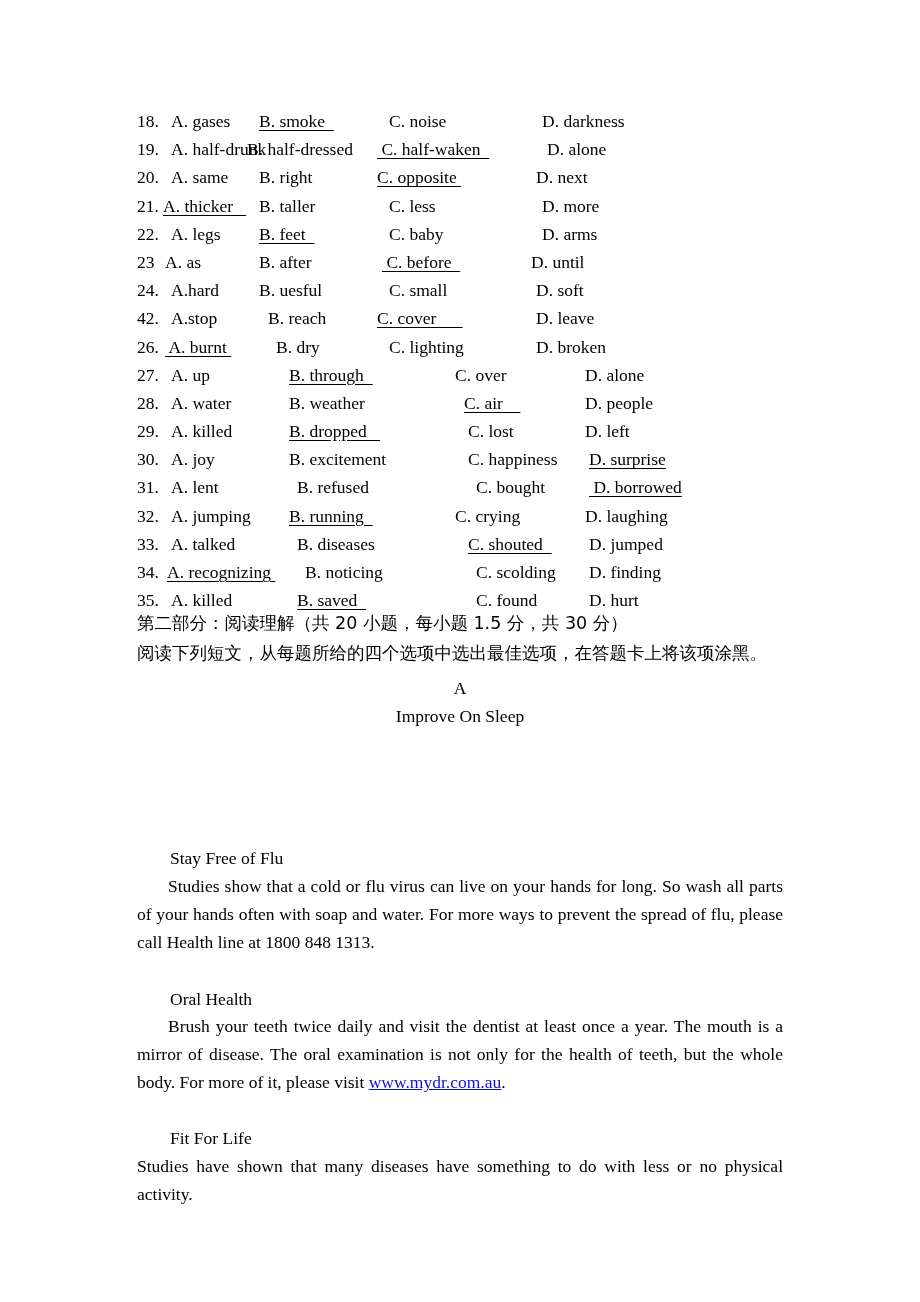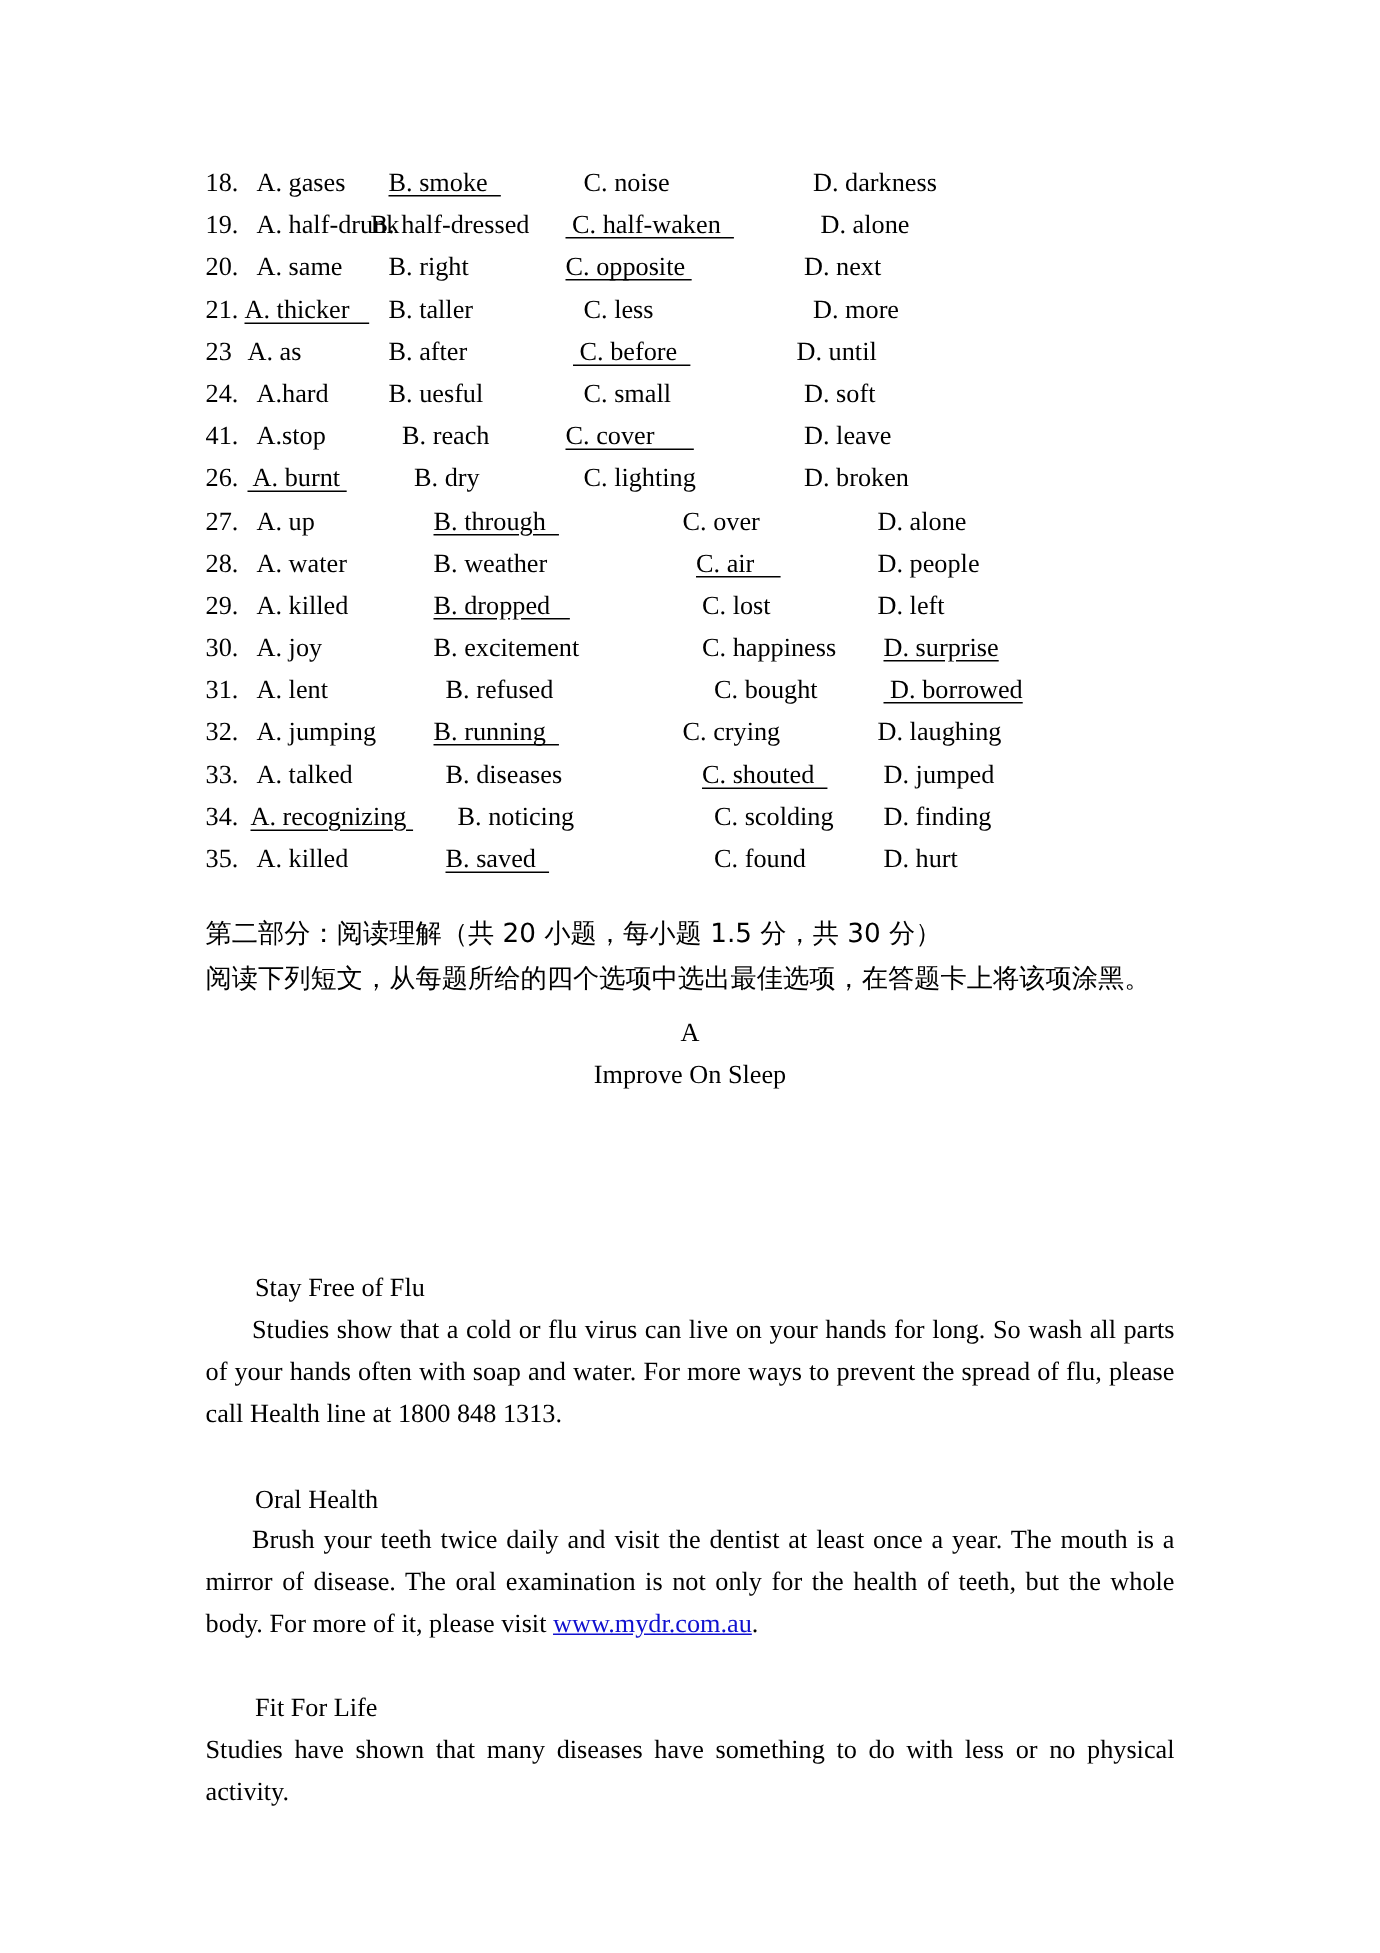--- a/index.html
+++ b/index.html
@@ -132,35 +132,42 @@
         <span class="opt" style="left: 399px;">D. next</span>
       </div>
       <div class="mcq-row">
         <span class="opt" style="left: 0px;">21.</span>
         <span class="opt ul" style="left: 26px;">A. thicker   </span>
         <span class="opt" style="left: 122px;">B. taller</span>
         <span class="opt" style="left: 252px;">C. less</span>
         <span class="opt" style="left: 405px;">D. more</span>
       </div>
       <div class="mcq-row">
+        <span class="opt" style="left: 0px;">22.</span>
+        <span class="opt" style="left: 34px;">A. legs</span>
+        <span class="opt ul" style="left: 122px;">B. feet  </span>
+        <span class="opt" style="left: 252px;">C. baby</span>
+        <span class="opt" style="left: 405px;">D. arms</span>
+      </div>
+      <div class="mcq-row">
         <span class="opt" style="left: 0px;">23</span>
         <span class="opt" style="left: 28px;">A. as</span>
         <span class="opt" style="left: 122px;">B. after</span>
         <span class="opt ul" style="left: 245px;"> C. before  </span>
         <span class="opt" style="left: 394px;">D. until</span>
       </div>
       <div class="mcq-row">
         <span class="opt" style="left: 0px;">24.</span>
         <span class="opt" style="left: 34px;">A.hard</span>
         <span class="opt" style="left: 122px;">B. uesful</span>
         <span class="opt" style="left: 252px;">C. small</span>
         <span class="opt" style="left: 399px;">D. soft</span>
       </div>
       <div class="mcq-row">
-        <span class="opt" style="left: 0px;">41.</span>
+        <span class="opt" style="left: 0px;">42.</span>
         <span class="opt" style="left: 34px;">A.stop</span>
         <span class="opt" style="left: 131px;">B. reach</span>
         <span class="opt ul" style="left: 240px;">C. cover      </span>
         <span class="opt" style="left: 399px;">D. leave</span>
       </div>
       <div class="mcq-row">
         <span class="opt" style="left: 0px;">26.</span>
         <span class="opt ul" style="left: 28px;"> A. burnt </span>
         <span class="opt" style="left: 139px;">B. dry</span>
         <span class="opt" style="left: 252px;">C. lighting</span>

